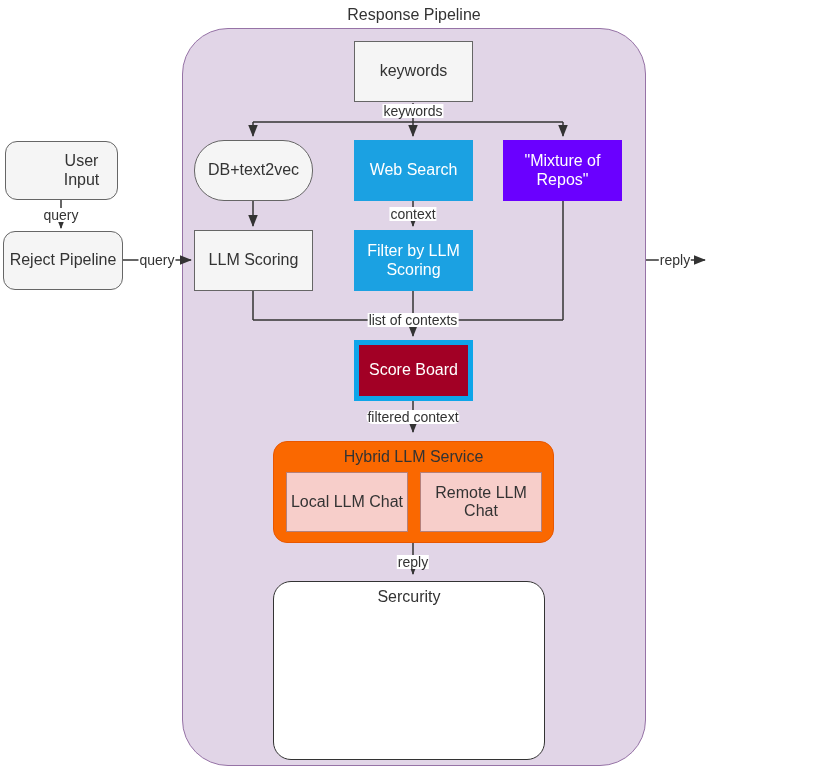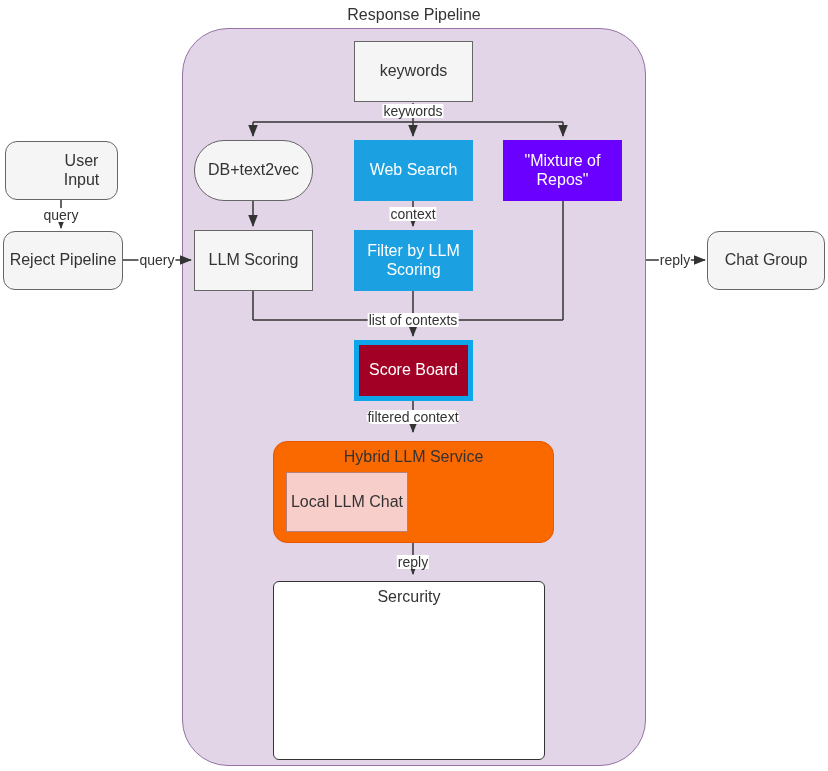--- a/index.html
+++ b/index.html
@@ -62,21 +62,21 @@
   .group-orange {
     position: absolute;
     background: #FA6800;
     border: 1px solid #E85700;
     border-radius: 14px;
   }
   .group-white {
     position: absolute;
     background: #ffffff;
     border: 1px solid #333333;
-    border-radius: 6px;
+    border-radius: 18px;
   }
   .group-label {
     position: absolute;
     left: 0; right: 0;
     text-align: center;
     font-size: 16px;
     color: #333333;
   }
   .pinkbox {
     position: absolute;
@@ -147,23 +147,20 @@
   </svg>
 
   <div class="node plain rounded" style="left:5px; top:141px; width:113px; height:59px;padding-left:44px;">
     <span>User Input</span>
   </div>
 
   <div class="node plain rounded" style="left:3px; top:231px; width:120px; height:59px;">
     <span>Reject Pipeline</span>
   </div>
 
-  <div class="node plain rounded" style="left:707px; top:231px; width:118px; height:59px;">
-    <span>Chat Group</span>
-  </div>
 
   <div class="node plain" style="left:354px; top:41px; width:119px; height:61px;">
     <span>keywords</span>
   </div>
 
   <div class="node plain" style="left:194px; top:140px; width:119px; height:61px;border-radius:30px;">
     <span>DB+text2vec</span>
   </div>
 
   <div class="node plain" style="left:194px; top:230px; width:119px; height:61px;">
@@ -186,20 +183,23 @@
     <span>Score Board</span>
   </div>
 
   <div class="group-orange" style="left:273px; top:441px; width:281px; height:102px;">
     <div class="group-label" style="top:6px;">Hybrid LLM Service</div>
 
     <div class="pinkbox" style="left:12px; top:30px; width:122px; height:60px;">
       <span>Local LLM Chat</span>
     </div>
 
+    <div class="pinkbox" style="left:146px; top:30px; width:122px; height:60px;">
+      <span>Remote LLM Chat</span>
+    </div>
   </div>
 
   <div class="group-white" style="left:273px; top:581px; width:272px; height:179px;">
     <div class="group-label" style="top:6px;">Sercurity</div>
 
   </div>
 
   <div class="edge-label" style="left:61px; top:215px;">query</div>
   <div class="edge-label" style="left:157px; top:260px;">query</div>
   <div class="edge-label" style="left:413px; top:111px;">keywords</div>

